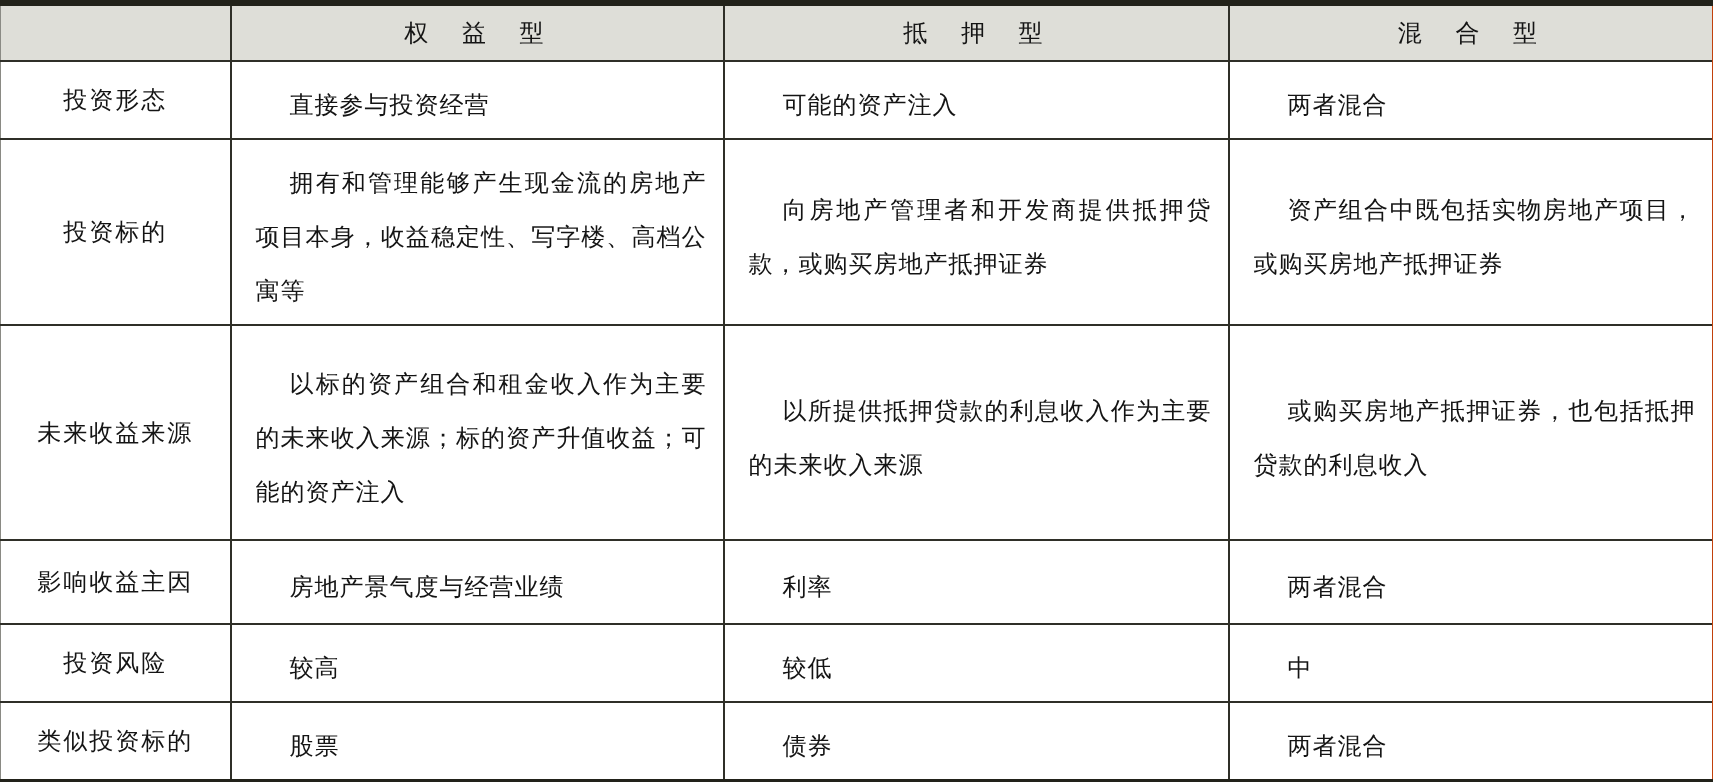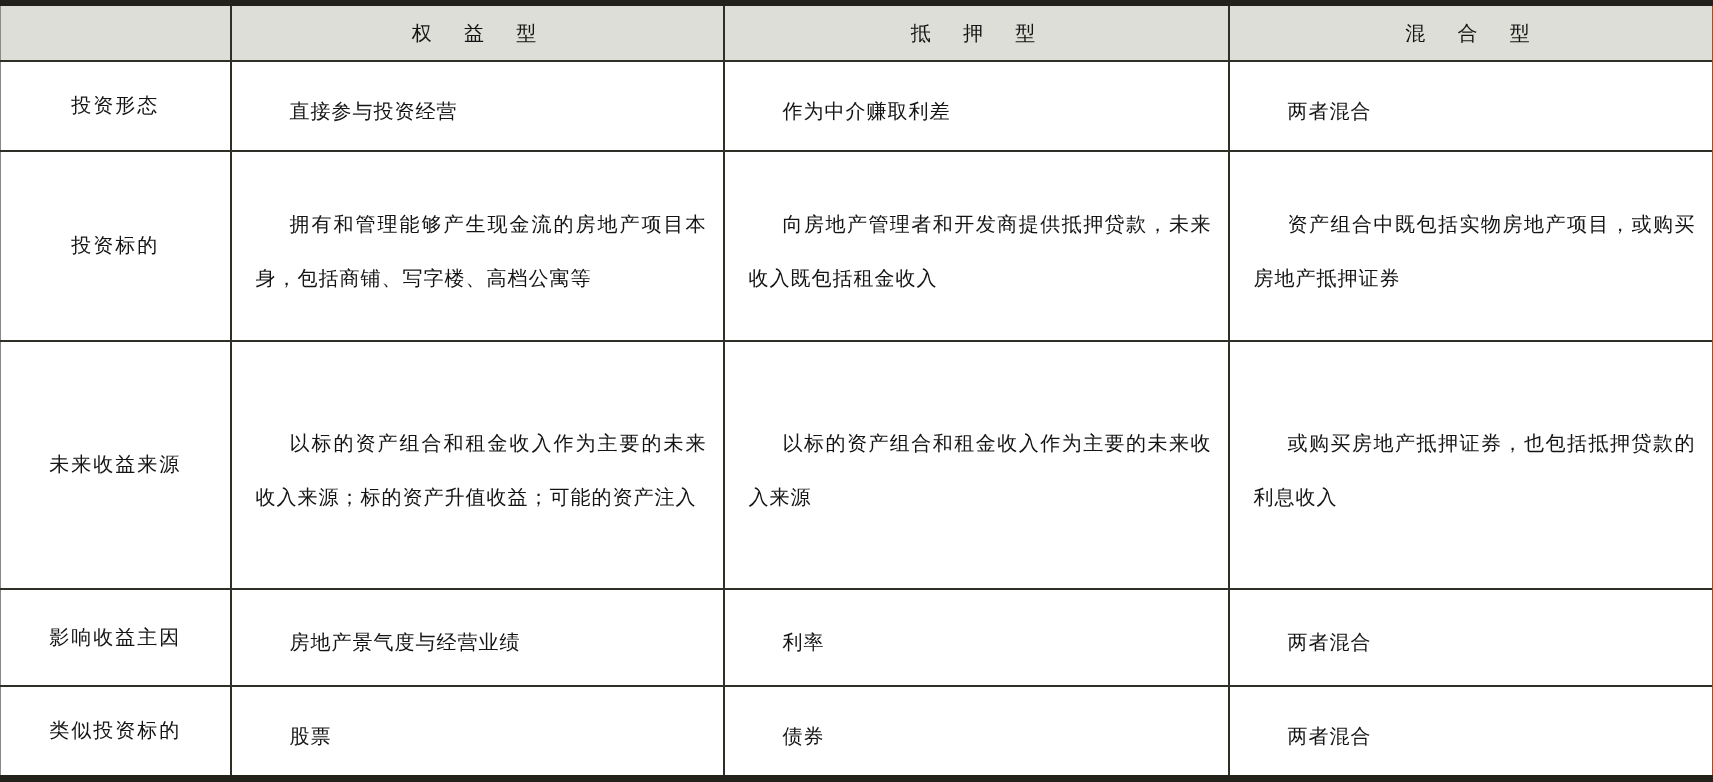--- a/index.html
+++ b/index.html
@@ -22,21 +22,21 @@
     border-top: 6px solid #22221a;
     border-bottom: 7px solid #22221a;
   }
   col.c1 { width: 230px; }
   col.c2 { width: 493px; }
   col.c3 { width: 505px; }
   col.c4 { width: 485px; }
 
   th, td {
     border: 2px solid #2f2f28;
-    font-size: 20px;
+    font-size: 24px;
     font-weight: normal;
     vertical-align: middle;
     overflow: hidden;
   }
   
   th:first-child, td:first-child { border-left: 1px solid #8a8a84; }
   th:last-child,  td:last-child  { border-right: 4px solid #c2410c; }
 
   thead th {
     background: #deded8;
@@ -73,40 +73,46 @@
       <th></th>
       <th>权 益 型</th>
       <th>抵 押 型</th>
       <th>混 合 型</th>
     </tr>
   </thead>
   <tbody>
     <tr style="height:68px;">
       <td class="rowlabel">投资形态</td>
       <td class="val">直接参与投资经营</td>
-      <td class="val">作为中介赚取利差</td>
+      <td class="val">可能的资产注入</td>
       <td class="val">两者混合</td>
     </tr>
     <tr style="height:165px;">
       <td class="rowlabel">投资标的</td>
-      <td class="val">拥有和管理能够产生现金流的房地产项目本身，包括商铺、写字楼、高档公寓等</td>
-      <td class="val">向房地产管理者和开发商提供抵押贷款，未来收入既包括租金收入</td>
+      <td class="val">拥有和管理能够产生现金流的房地产项目本身，收益稳定性、写字楼、高档公寓等</td>
+      <td class="val">向房地产管理者和开发商提供抵押贷款，或购买房地产抵押证券</td>
       <td class="val">资产组合中既包括实物房地产项目，或购买房地产抵押证券</td>
     </tr>
     <tr style="height:215px;">
       <td class="rowlabel">未来收益来源</td>
       <td class="val">以标的资产组合和租金收入作为主要的未来收入来源；标的资产升值收益；可能的资产注入</td>
-      <td class="val">以标的资产组合和租金收入作为主要的未来收入来源</td>
+      <td class="val">以所提供抵押贷款的利息收入作为主要的未来收入来源</td>
       <td class="val">或购买房地产抵押证券，也包括抵押贷款的利息收入</td>
     </tr>
     <tr style="height:84px;margin-top:16px;">
       <td class="rowlabel">影响收益主因</td>
       <td class="val">房地产景气度与经营业绩</td>
       <td class="val">利率</td>
       <td class="val">两者混合</td>
+    </tr>
+    <tr style="height:65px;">
+      <td class="rowlabel">投资风险</td>
+      <td class="val">较高</td>
+      <td class="val">较低</td>
+      <td class="val">中</td>
     </tr>
     <tr style="height:62px;">
       <td class="rowlabel">类似投资标的</td>
       <td class="val">股票</td>
       <td class="val">债券</td>
       <td class="val">两者混合</td>
     </tr>
   </tbody>
 </table>
 

